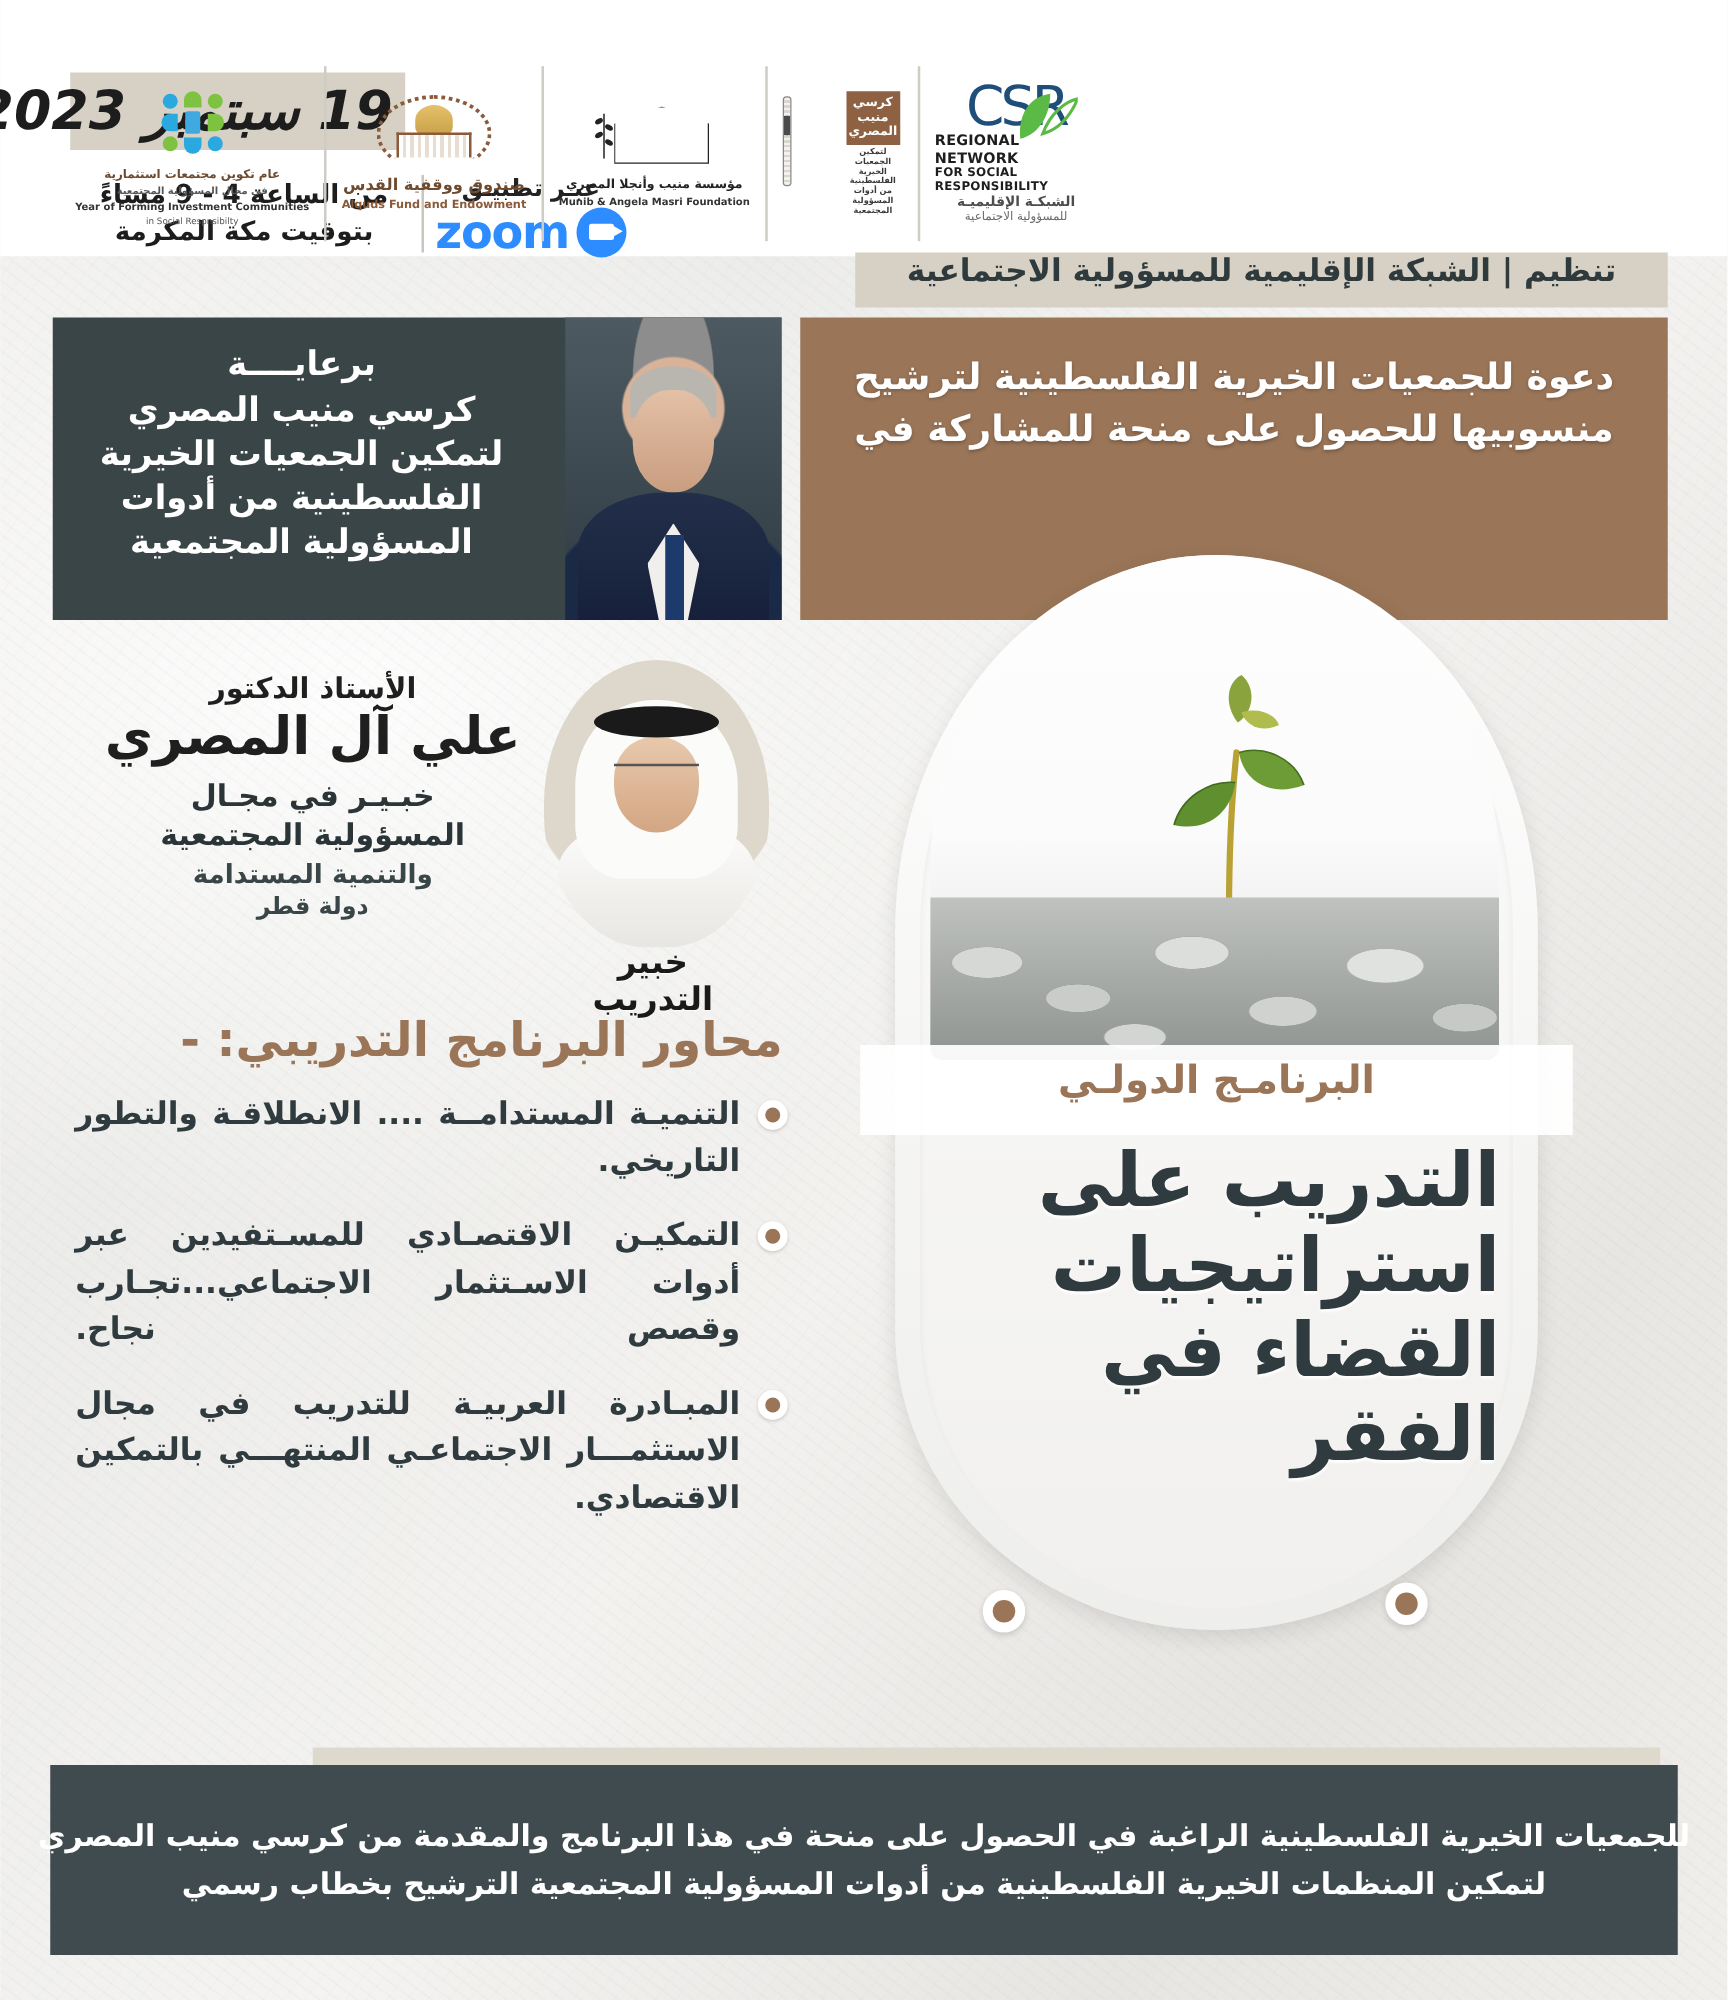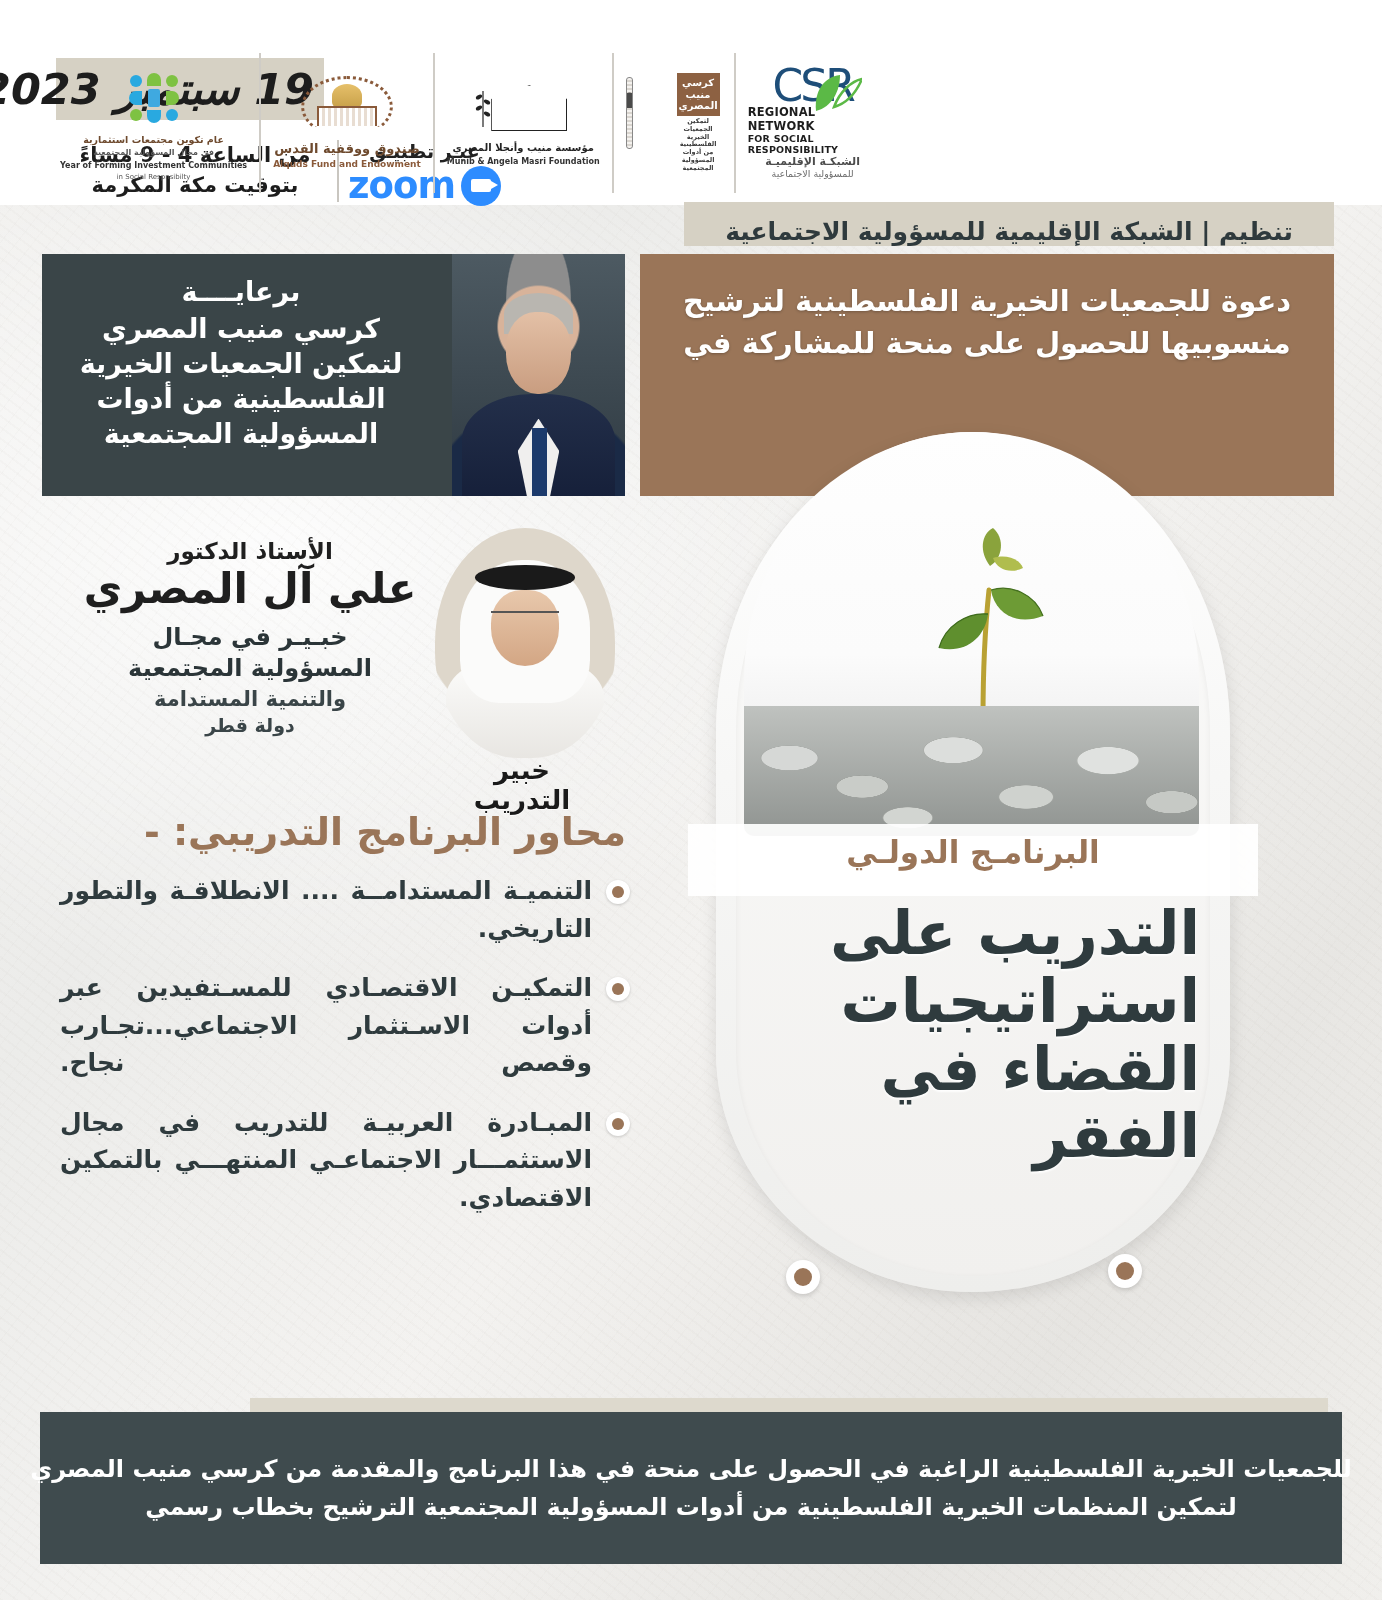--- a/index.html
+++ b/index.html
@@ -139,21 +139,21 @@
     line-height: 0.85; font-family:"DejaVu Sans", sans-serif;}
   .csr-en1 { font-size: 11.5px; font-weight:bold; color:#1d1d1d; letter-spacing:0.2px;}
   .csr-en2 { font-size: 9.5px; font-weight:bold; color:#1d1d1d; letter-spacing:0.2px;}
   .csr-ar1 { font-size: 11px; font-weight:bold; color:#4c4c4c; direction:rtl;}
   .csr-ar2 { font-size: 9.5px; color:#6b6b6b; direction:rtl;}
 
   
   .org-band {
     position:absolute; top:202px; right:48px; width: 650px; height: 44px;
     background:#d6d1c4; border-radius: 0 0 0 0;
-    display:flex; align-items:flex-end; justify-content:center;margin-left:16px;
+    display:flex; align-items:flex-start; justify-content:center;margin-left:16px;
   }
   .org-text {
     font-size: 25px; font-weight: bold; color: #2f3a3d; white-space:nowrap;
     letter-spacing: -0.4px;
   }
 
   
   .brown-panel {
     position:absolute; top: 254px; right: 48px; width: 694px; height: 242px;
     background: #9a7558;
@@ -252,21 +252,21 @@
     display:flex; align-items:center; justify-content:center; margin-top:8px;
   }
   .bullet i { width: 12px; height:12px; border-radius:50%; background:#9a7558; display:block;}
   .agenda-text {
     flex:1; font-size: 25px; font-weight: bold; color:#2f3b3e;
     line-height: 1.5; text-align: justify; text-align-last: justify;
   }
 
   
   .hero {
-    position:absolute; top: 432px; left: 688px; width: 570px; height: 880px;
+    position:absolute; top: 444px; left: 688px; width: 570px; height: 880px;
   }
   .hero-arch {
     position:absolute; left: 28px; top: 0; width: 514px; height: 860px;
     background: linear-gradient(180deg,#ffffff 0%, #f7f7f6 40%, #eeeeec 100%);
     border-radius: 257px 257px 257px 257px / 300px 300px 240px 240px;
     box-shadow: 0 6px 18px rgba(0,0,0,0.10);
   }
   .hero-arch-inner {
     position:absolute; left: 48px; top: 18px; width: 474px; height: 826px;
     background: linear-gradient(180deg,#fbfbfa,#f1f0ee);

